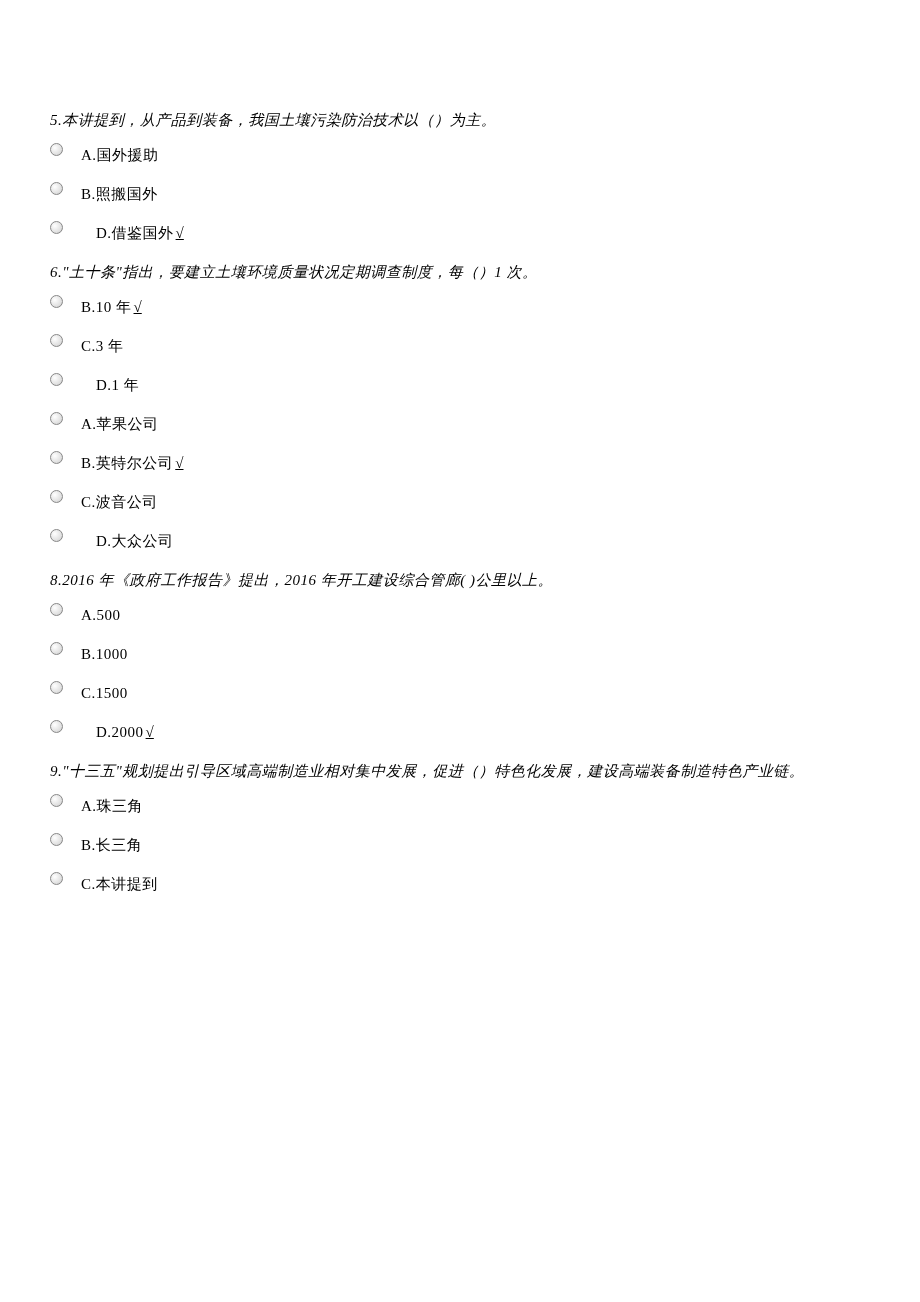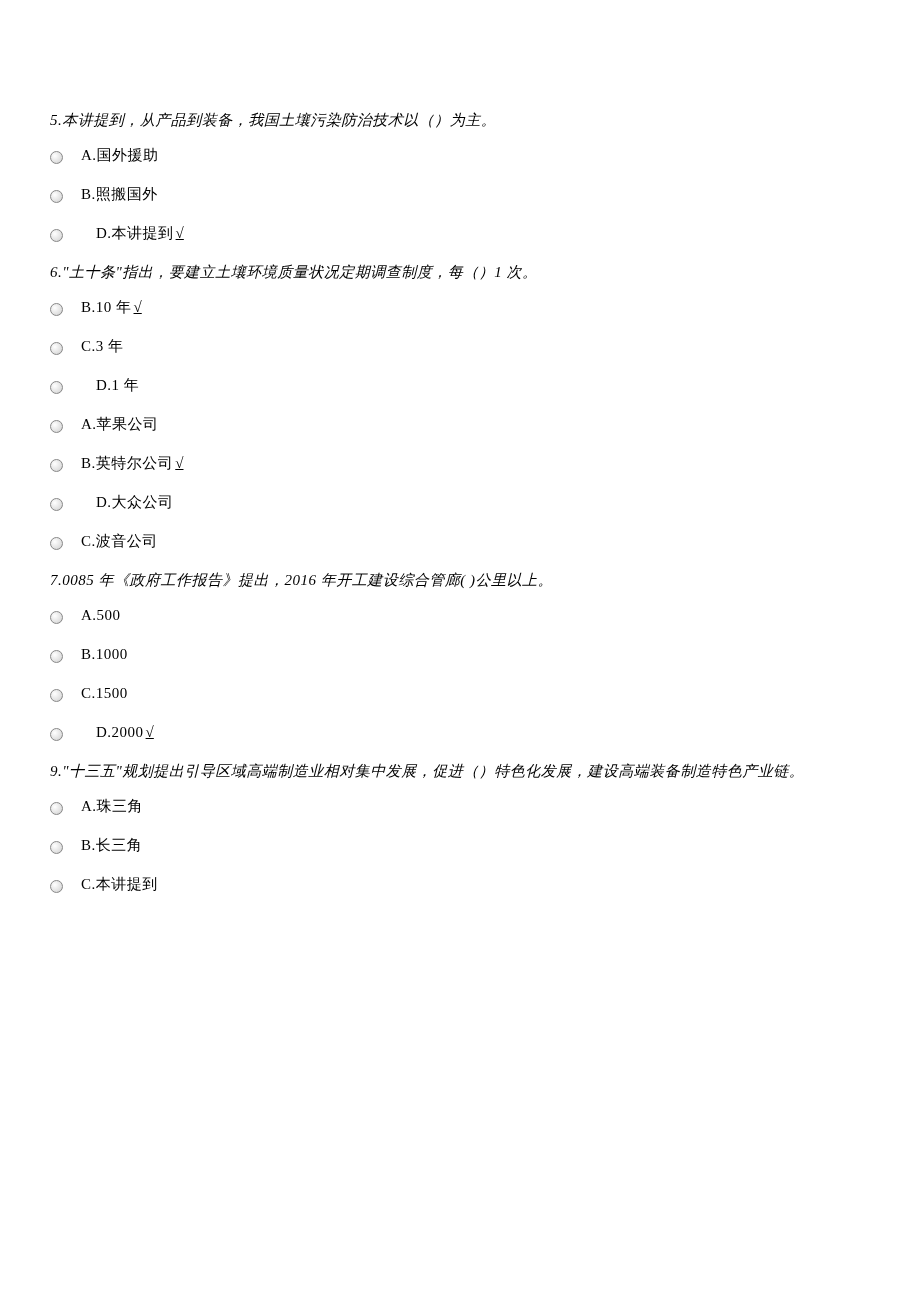--- a/index.html
+++ b/index.html
@@ -19,21 +19,21 @@
     .question {
       margin-bottom: 18px;
     }
     .question-text {
       margin-bottom: 14px;
       letter-spacing: 0.5px;
       font-style: italic;
     }
     .option-row {
       display: flex;
-      align-items: flex-end;
+      align-items: flex-start;
       margin-bottom: 18px;
       padding-left: 0;
     }
     .radio-icon {
       width: 13px;
       height: 13px;
       border: 1px solid #888;
       border-radius: 50%;
       display: inline-block;
       margin-right: 18px;
@@ -62,21 +62,21 @@
       <div class="option-row">
         <span class="radio-icon"></span>
         <span class="option-text">A.国外援助</span>
       </div>
       <div class="option-row">
         <span class="radio-icon"></span>
         <span class="option-text">B.照搬国外</span>
       </div>
       <div class="option-row">
         <span class="radio-icon"></span>
-        <span class="option-text indent">D.本讲提到</span>
+        <span class="option-text indent">D.借鉴国外</span>
         <span class="check"> √</span>
       </div>
     </div>
     <div class="question">
       <div class="question-text">6."土十条"指出，要建立土壤环境质量状况定期调查制度，每（）1 次。</div>
       <div class="option-row">
         <span class="radio-icon"></span>
         <span class="option-text">B.10 年</span>
         <span class="check"> √</span>
       </div>
@@ -94,29 +94,29 @@
         <span class="radio-icon"></span>
         <span class="option-text">A.苹果公司</span>
       </div>
       <div class="option-row">
         <span class="radio-icon"></span>
         <span class="option-text">B.英特尔公司</span>
         <span class="check"> √</span>
       </div>
       <div class="option-row">
         <span class="radio-icon"></span>
-        <span class="option-text indent">D.大众公司</span>
+        <span class="option-text">C.波音公司</span>
       </div>
       <div class="option-row">
         <span class="radio-icon"></span>
-        <span class="option-text">C.波音公司</span>
+        <span class="option-text indent">D.大众公司</span>
       </div>
     </div>
     <div class="question">
-      <div class="question-text">7.0085 年《政府工作报告》提出，2016 年开工建设综合管廊(  )公里以上。</div>
+      <div class="question-text">8.2016 年《政府工作报告》提出，2016 年开工建设综合管廊(  )公里以上。</div>
       <div class="option-row">
         <span class="radio-icon"></span>
         <span class="option-text">A.500</span>
       </div>
       <div class="option-row">
         <span class="radio-icon"></span>
         <span class="option-text">B.1000</span>
       </div>
       <div class="option-row">
         <span class="radio-icon"></span>

